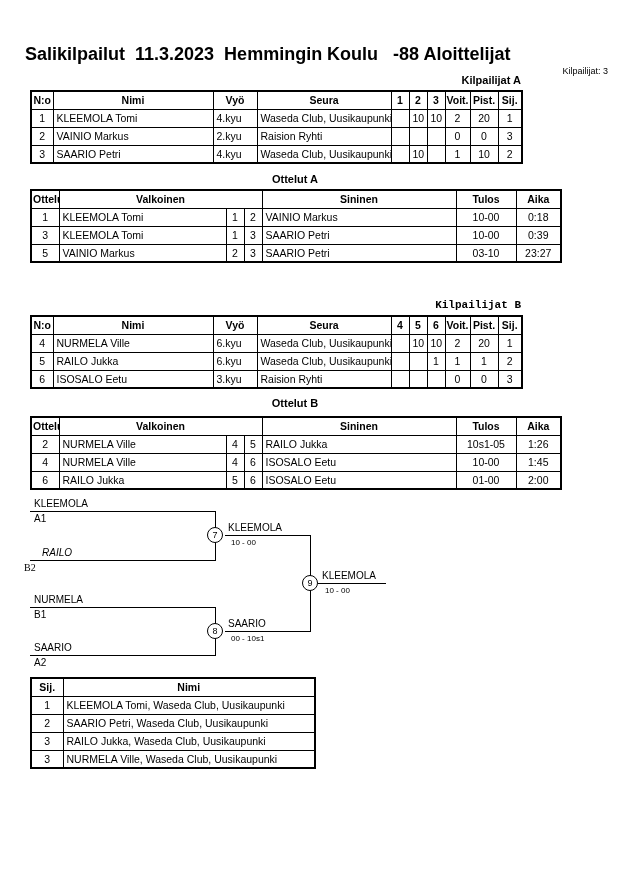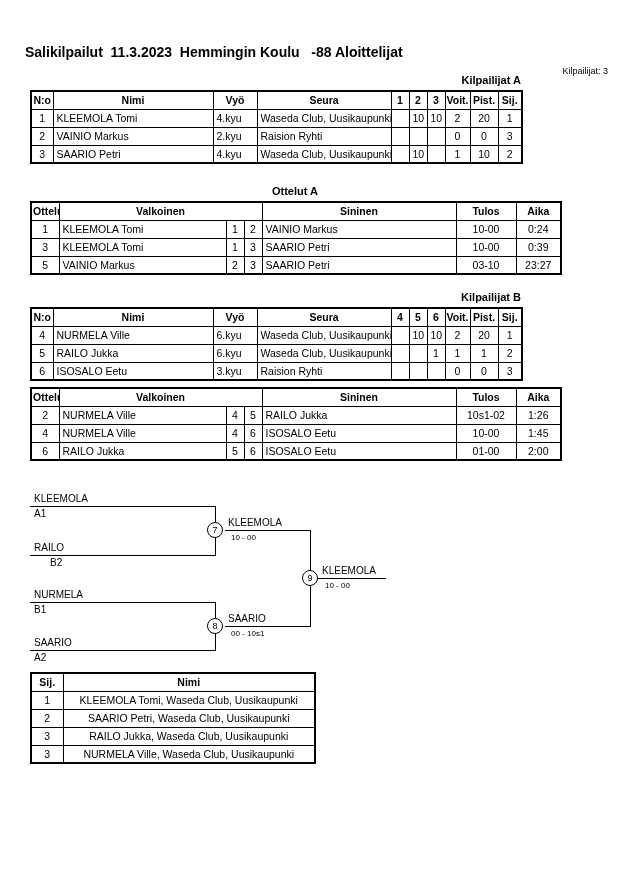--- a/index.html
+++ b/index.html
@@ -7,21 +7,21 @@
   .page {
     position: relative;
     width: 630px;
     height: 891px;
     background: #ffffff;
     color: #000;
     font-family: "Liberation Sans", "DejaVu Sans", sans-serif;
     overflow: hidden;
   }
   .header { position: relative; margin: 44px 22px 0 25px; height: 26px; }
-  .title { font-size: 14px; font-weight: bold; white-space: pre; letter-spacing: 0; }
+  .title { font-size: 18px; font-weight: bold; white-space: pre; letter-spacing: 0; }
   .count { position: absolute; right: 0; top: 22px; font-size: 9px; }
 
   .sec-heading {
     font-weight: bold; font-size: 11px; line-height: 13px; height: 13px;
     text-align: center; margin-left: 30px;
   }
   .w-kilp { width: 491px; text-align: right; }
   .w-ott  { width: 530px; }
   .w-tul  { width: 284px; }
 
@@ -33,24 +33,24 @@
     border: 1px solid #000; height: 18px; font-size: 10.5px;
     white-space: nowrap; overflow: hidden;
   }
   .res th { font-weight: bold; padding: 0 1px; text-align: center; }
   .res td { padding: 0 3px; }
 
   .t-kilp td { text-align: center; }
   .t-kilp td:nth-child(2), .t-kilp td:nth-child(3), .t-kilp td:nth-child(4) { text-align: left; }
   .t-ott td { text-align: center; }
   .t-ott td:nth-child(2), .t-ott td:nth-child(5) { text-align: left; }
-  .t-tul td { text-align: center; }
+  .t-tul td { text-align: left; }
   .t-tul td:nth-child(1) { text-align: center; }
 
-  .bracket { position: relative; height: 180px; margin-top: 28px; width: 630px; }
+  .bracket { position: relative; height: 180px; margin-top: 4px; width: 630px; }
   .bracket > div { position: absolute; }
   .bk-name  { font-size: 10px; line-height: 12px; }
   .bk-seed  { font-size: 10px; line-height: 12px; }
   .bk-score { font-size: 8px;  line-height: 9px; }
   .bk-line-h { height: 1px; background: #000; }
   .bk-line-v { width: 1px; background: #000; }
   .bk-circle {
     width: 16px; height: 16px; border: 1px solid #000; border-radius: 50%;
     background: #fff; font-size: 9px; line-height: 14px; text-align: center; z-index: 2;
   }
@@ -126,21 +126,21 @@
           <td></td>
           <td>10</td>
           <td></td>
           <td>1</td>
           <td>10</td>
           <td>2</td>
         </tr>
       </tbody>
   </table>
 
-  <div class="sec-heading w-ott" style="margin-top:21px;">Ottelut A</div>
+  <div class="sec-heading w-ott" style="margin-top:9px;">Ottelut A</div>
   <table class="res t-ott" style="margin-top:3px; width:530px;">
     <colgroup>
       <col style="width:28px">
         <col style="width:167px">
         <col style="width:18px">
         <col style="width:18px">
       <col style="width:194px">
         <col style="width:60px">
         <col style="width:45px">
     </colgroup>
@@ -154,21 +154,21 @@
         </tr>
     </thead>
     <tbody>
         <tr>
           <td>1</td>
           <td>KLEEMOLA Tomi</td>
           <td>1</td>
           <td>2</td>
           <td>VAINIO Markus</td>
           <td>10-00</td>
-          <td>0:24</td>
+          <td>0:18</td>
         </tr>
         <tr>
           <td>3</td>
           <td>KLEEMOLA Tomi</td>
           <td>1</td>
           <td>3</td>
           <td>SAARIO Petri</td>
           <td>10-00</td>
           <td>0:39</td>
         </tr>
@@ -177,21 +177,21 @@
           <td>VAINIO Markus</td>
           <td>2</td>
           <td>3</td>
           <td>SAARIO Petri</td>
           <td>03-10</td>
           <td>23:27</td>
         </tr>
       </tbody>
   </table>
 
-  <div class="sec-heading w-kilp" style="margin-top:16px;">Kilpailijat B</div>
+  <div class="sec-heading w-kilp" style="margin-top:36px;font-family:Liberation Mono, monospace;">Kilpailijat B</div>
   <table class="res t-kilp" style="margin-top:3px; width:491px;">
     <colgroup>
       <col style="width:22px">
         <col style="width:160px">
         <col style="width:44px">
         <col style="width:134px">
       <col style="width:18px">
         <col style="width:18px">
         <col style="width:18px">
       <col style="width:25px">
@@ -245,20 +245,21 @@
           <td></td>
           <td></td>
           <td></td>
           <td>0</td>
           <td>0</td>
           <td>3</td>
         </tr>
       </tbody>
   </table>
 
+  <div class="sec-heading w-ott" style="margin-top:8px;">Ottelut B</div>
   <table class="res t-ott" style="margin-top:6px; width:530px;">
     <colgroup>
       <col style="width:28px">
         <col style="width:167px">
         <col style="width:18px">
         <col style="width:18px">
       <col style="width:194px">
         <col style="width:60px">
         <col style="width:45px">
     </colgroup>
@@ -271,21 +272,21 @@
           <th>Aika</th>
         </tr>
     </thead>
     <tbody>
         <tr>
           <td>2</td>
           <td>NURMELA Ville</td>
           <td>4</td>
           <td>5</td>
           <td>RAILO Jukka</td>
-          <td>10s1-02</td>
+          <td>10s1-05</td>
           <td>1:26</td>
         </tr>
         <tr>
           <td>4</td>
           <td>NURMELA Ville</td>
           <td>4</td>
           <td>6</td>
           <td>ISOSALO Eetu</td>
           <td>10-00</td>
           <td>1:45</td>
@@ -301,23 +302,23 @@
         </tr>
       </tbody>
   </table>
 
   <div class="bracket">
 
     <div class="bk-name" style="left:34px; top:4px;">KLEEMOLA</div>
     <div class="bk-line-h" style="left:30px; top:17px; width:186px;"></div>
     <div class="bk-seed" style="left:34px; top:19px;">A1</div>
 
-    <div class="bk-name" style="left:34px; top:53px;">RAILO</div>
+    <div class="bk-name" style="left:42px; top:53px;font-style:italic;">RAILO</div>
     <div class="bk-line-h" style="left:30px; top:66px; width:186px;"></div>
-    <div class="bk-seed" style="left:50px; top:68px;">B2</div>
+    <div class="bk-seed" style="left:24px; top:68px;font-family:Liberation Serif, serif;">B2</div>
 
     <div class="bk-line-v" style="left:215px; top:17px; height:50px;"></div>
     <div class="bk-circle" style="left:207px; top:33px;">7</div>
 
     <div class="bk-name" style="left:228px; top:28px;">KLEEMOLA</div>
     <div class="bk-line-h" style="left:225px; top:41px; width:85px;"></div>
     <div class="bk-score" style="left:231px; top:44px;">10 - 00</div>
 
     <div class="bk-line-v" style="left:310px; top:41px; height:97px;"></div>
     <div class="bk-circle" style="left:302px; top:81px;">9</div>

